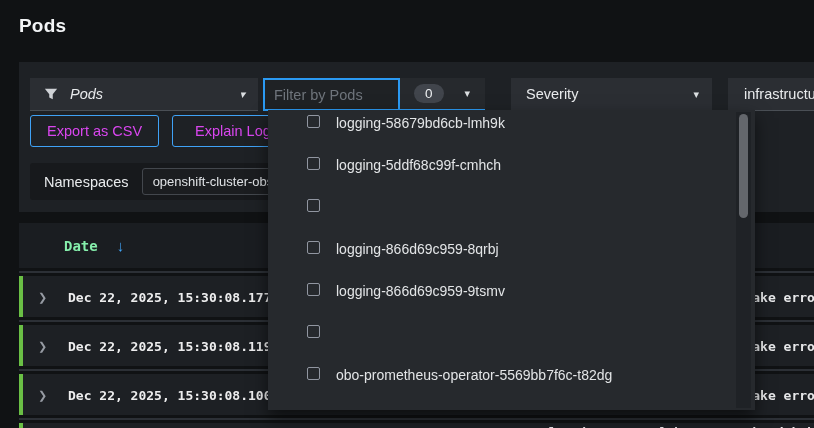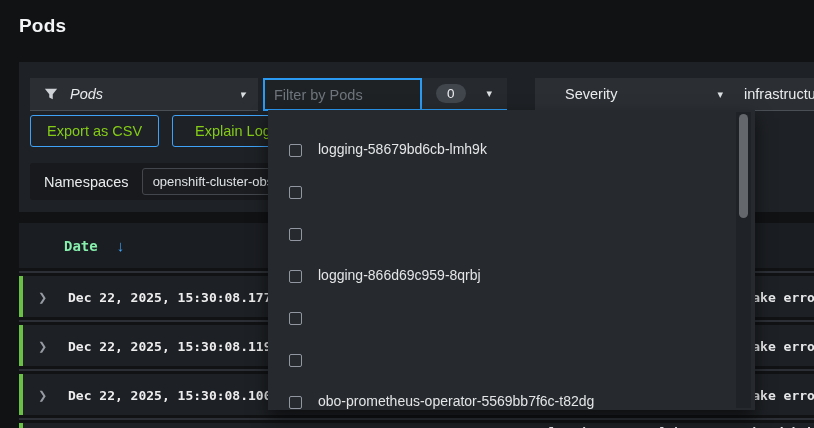--- a/index.html
+++ b/index.html
@@ -22,46 +22,46 @@
   }
   .toggle {
     position:absolute; height:33px; background:#2b2e33;
     border-bottom:1px solid #4a4f55;
     display:flex; align-items:center; font-size:14.5px; color:#e9ebed;
     cursor:pointer;
   }
   .toggle .caret { position:absolute; right:13px; font-size:11px; color:#dcdfe2; }
   .pods-toggle   { left:11px;  top:16px; width:228px; padding-left:14px;font-style:italic; }
   .pods-toggle .funnel { margin-right:12px; display:flex; }
-  .sev-toggle    { left:492px; top:16px; width:201px; padding-left:30px;margin-left:24px; }
+  .sev-toggle    { left:492px; top:16px; width:201px; padding-left:15px; }
   .infra-toggle  { left:709px; top:16px; width:133px; padding-left:16px; }
 
   .filter-group { position:absolute; left:244px; top:16px; display:flex; }
   .pods-input {
-    width:159px; height:33px; background:#1f2225;
+    width:137px; height:33px; background:#1f2225;
     border:2px solid #2b9af3; outline:none;
     color:#14b8a6; font-size:14.5px; padding:0 9px;
     font-family:"Liberation Sans", sans-serif;
   }
   .pods-input::placeholder { color:#6f757c; }
   .badge-box {
     width:85px; height:33px; background:#26292d;
     border-bottom:2px solid #2b9af3;
     display:flex; align-items:center; padding-left:14px; gap:21px;
     cursor:pointer;
   }
   .badge {
     background:#41454c; color:#eef0f2; border-radius:10px;
     padding:2px 11px; font-size:13.5px;
   }
   .badge-box .caret { font-size:11px; color:#dcdfe2; }
 
   .btn {
     position:absolute; height:32px; background:transparent;
-    border:1px solid #3fa2f6; border-radius:3px; color:#84cc16;
+    border:1px solid #3fa2f6; border-radius:3px; color:#d946ef;
     font-size:14.5px; padding:0 16px; cursor:pointer;
     font-family:"Liberation Sans", sans-serif; white-space:nowrap;
   }
   .btn-export  { left:11px;  top:53px; }
   .btn-explain { left:153px; top:53px; width:178px; overflow:hidden; text-align:left; padding-left:22px;}
 
   .ns-chip {
     position:absolute; left:11px; top:101px; height:37px;
     background:#17191c; border-radius:3px;
     display:flex; align-items:center; gap:13px; padding:0 14px;
@@ -112,22 +112,22 @@
   }
   .log-row.partial .log-msg { top:2px; transform:none; }
 
   
   .pods-menu {
     position:absolute; left:268px; top:110px; width:487px; height:300px;
     background:#26292d; z-index:20; padding-top:5px;
     box-shadow:0 8px 16px rgba(0,0,0,.55);
   }
   .menu-item {
-    height:42px; display:flex; align-items:flex-end; gap:16px;
-    padding-left:21px; font-size:14px; color:#e3e5e7; cursor:pointer;
+    height:42px; display:flex; align-items:flex-start; gap:16px;
+    padding-left:21px; font-size:14px; color:#e3e5e7; cursor:pointer;margin-left:18px;
   }
   .cb {
     width:13px; height:13px; flex:none;
     border:1px solid #9196a1; border-radius:2px; background:transparent;
   }
   .scroll-track {
     position:absolute; right:4px; top:2px; bottom:2px; width:15px;
     background:#1f2226;
   }
   .scroll-thumb {
@@ -209,30 +209,32 @@
   </div>
 </div>
 
 <div class="pods-menu">
   <div class="menu-item">
     <span class="cb"></span>
     <span>logging-58679bd6cb-lmh9k</span>
   </div>
   <div class="menu-item">
     <span class="cb"></span>
+    <span>logging-5ddf68c99f-cmhch</span>
   </div>
   <div class="menu-item">
     <span class="cb"></span>
   </div>
   <div class="menu-item">
     <span class="cb"></span>
     <span>logging-866d69c959-8qrbj</span>
   </div>
   <div class="menu-item">
     <span class="cb"></span>
+    <span>logging-866d69c959-9tsmv</span>
   </div>
   <div class="menu-item">
     <span class="cb"></span>
   </div>
   <div class="menu-item">
     <span class="cb"></span>
     <span>obo-prometheus-operator-5569bb7f6c-t82dg</span>
   </div>
   <div class="scroll-track"></div>
   <div class="scroll-thumb"></div>

